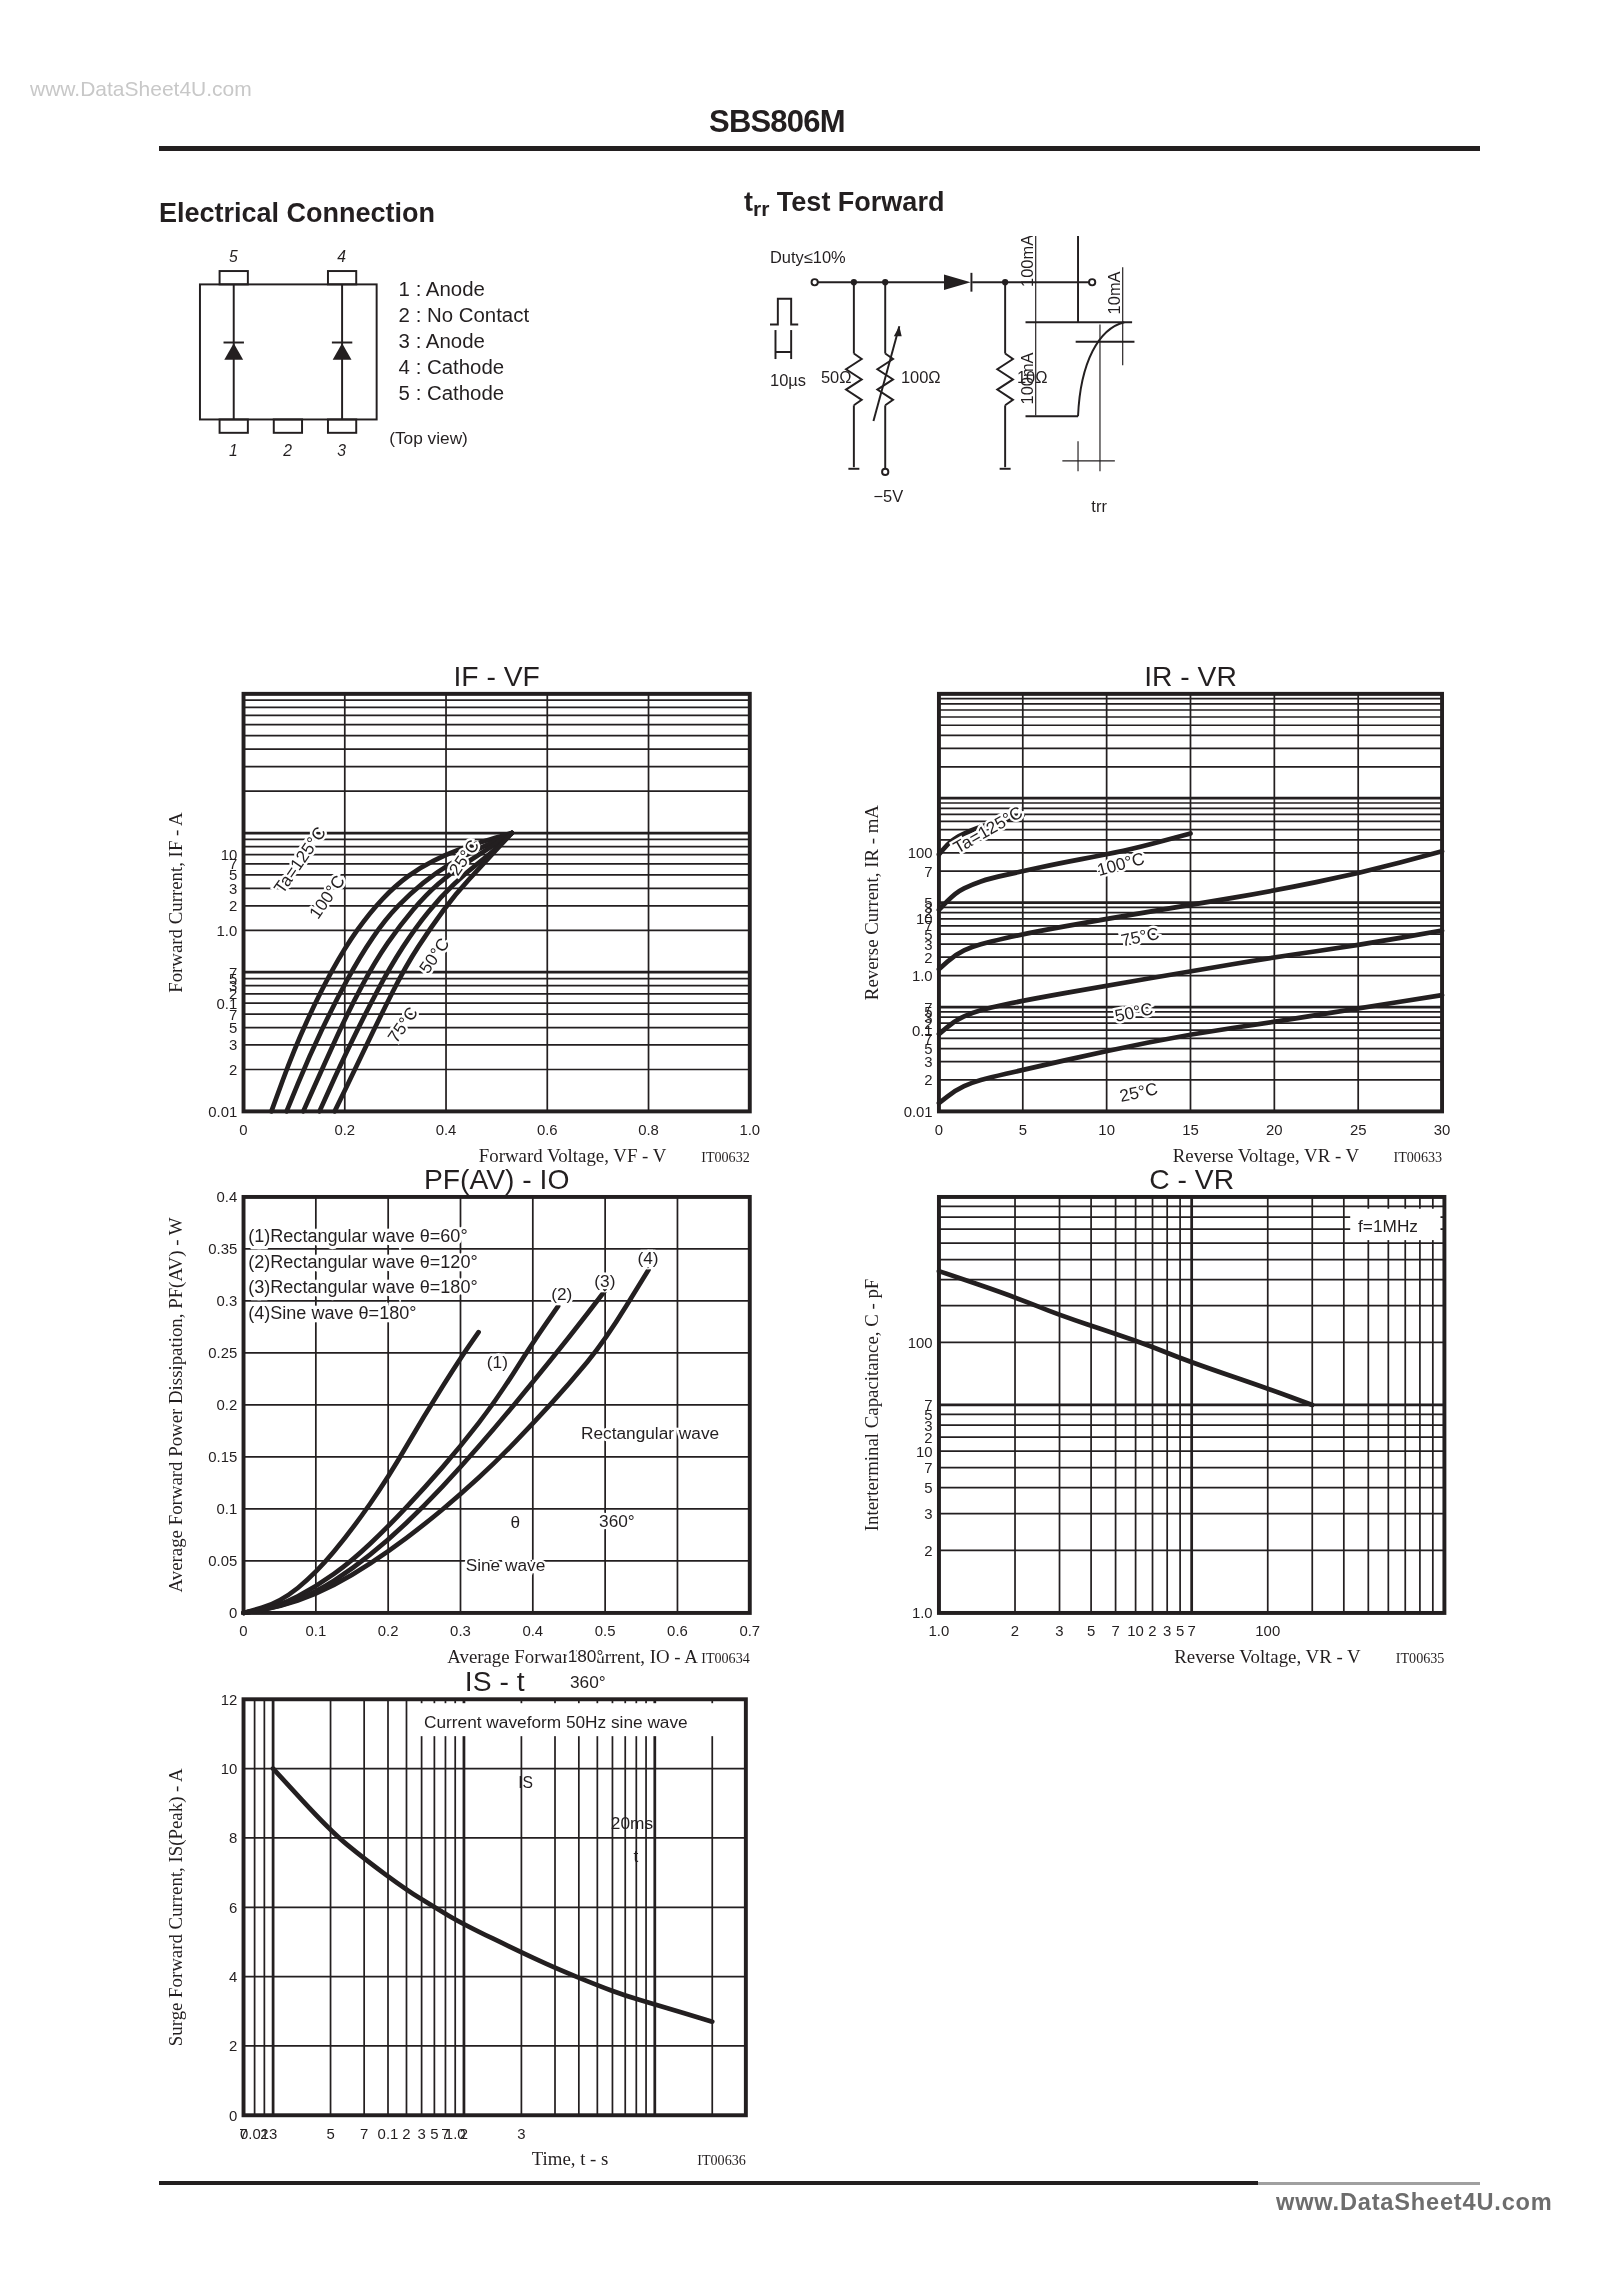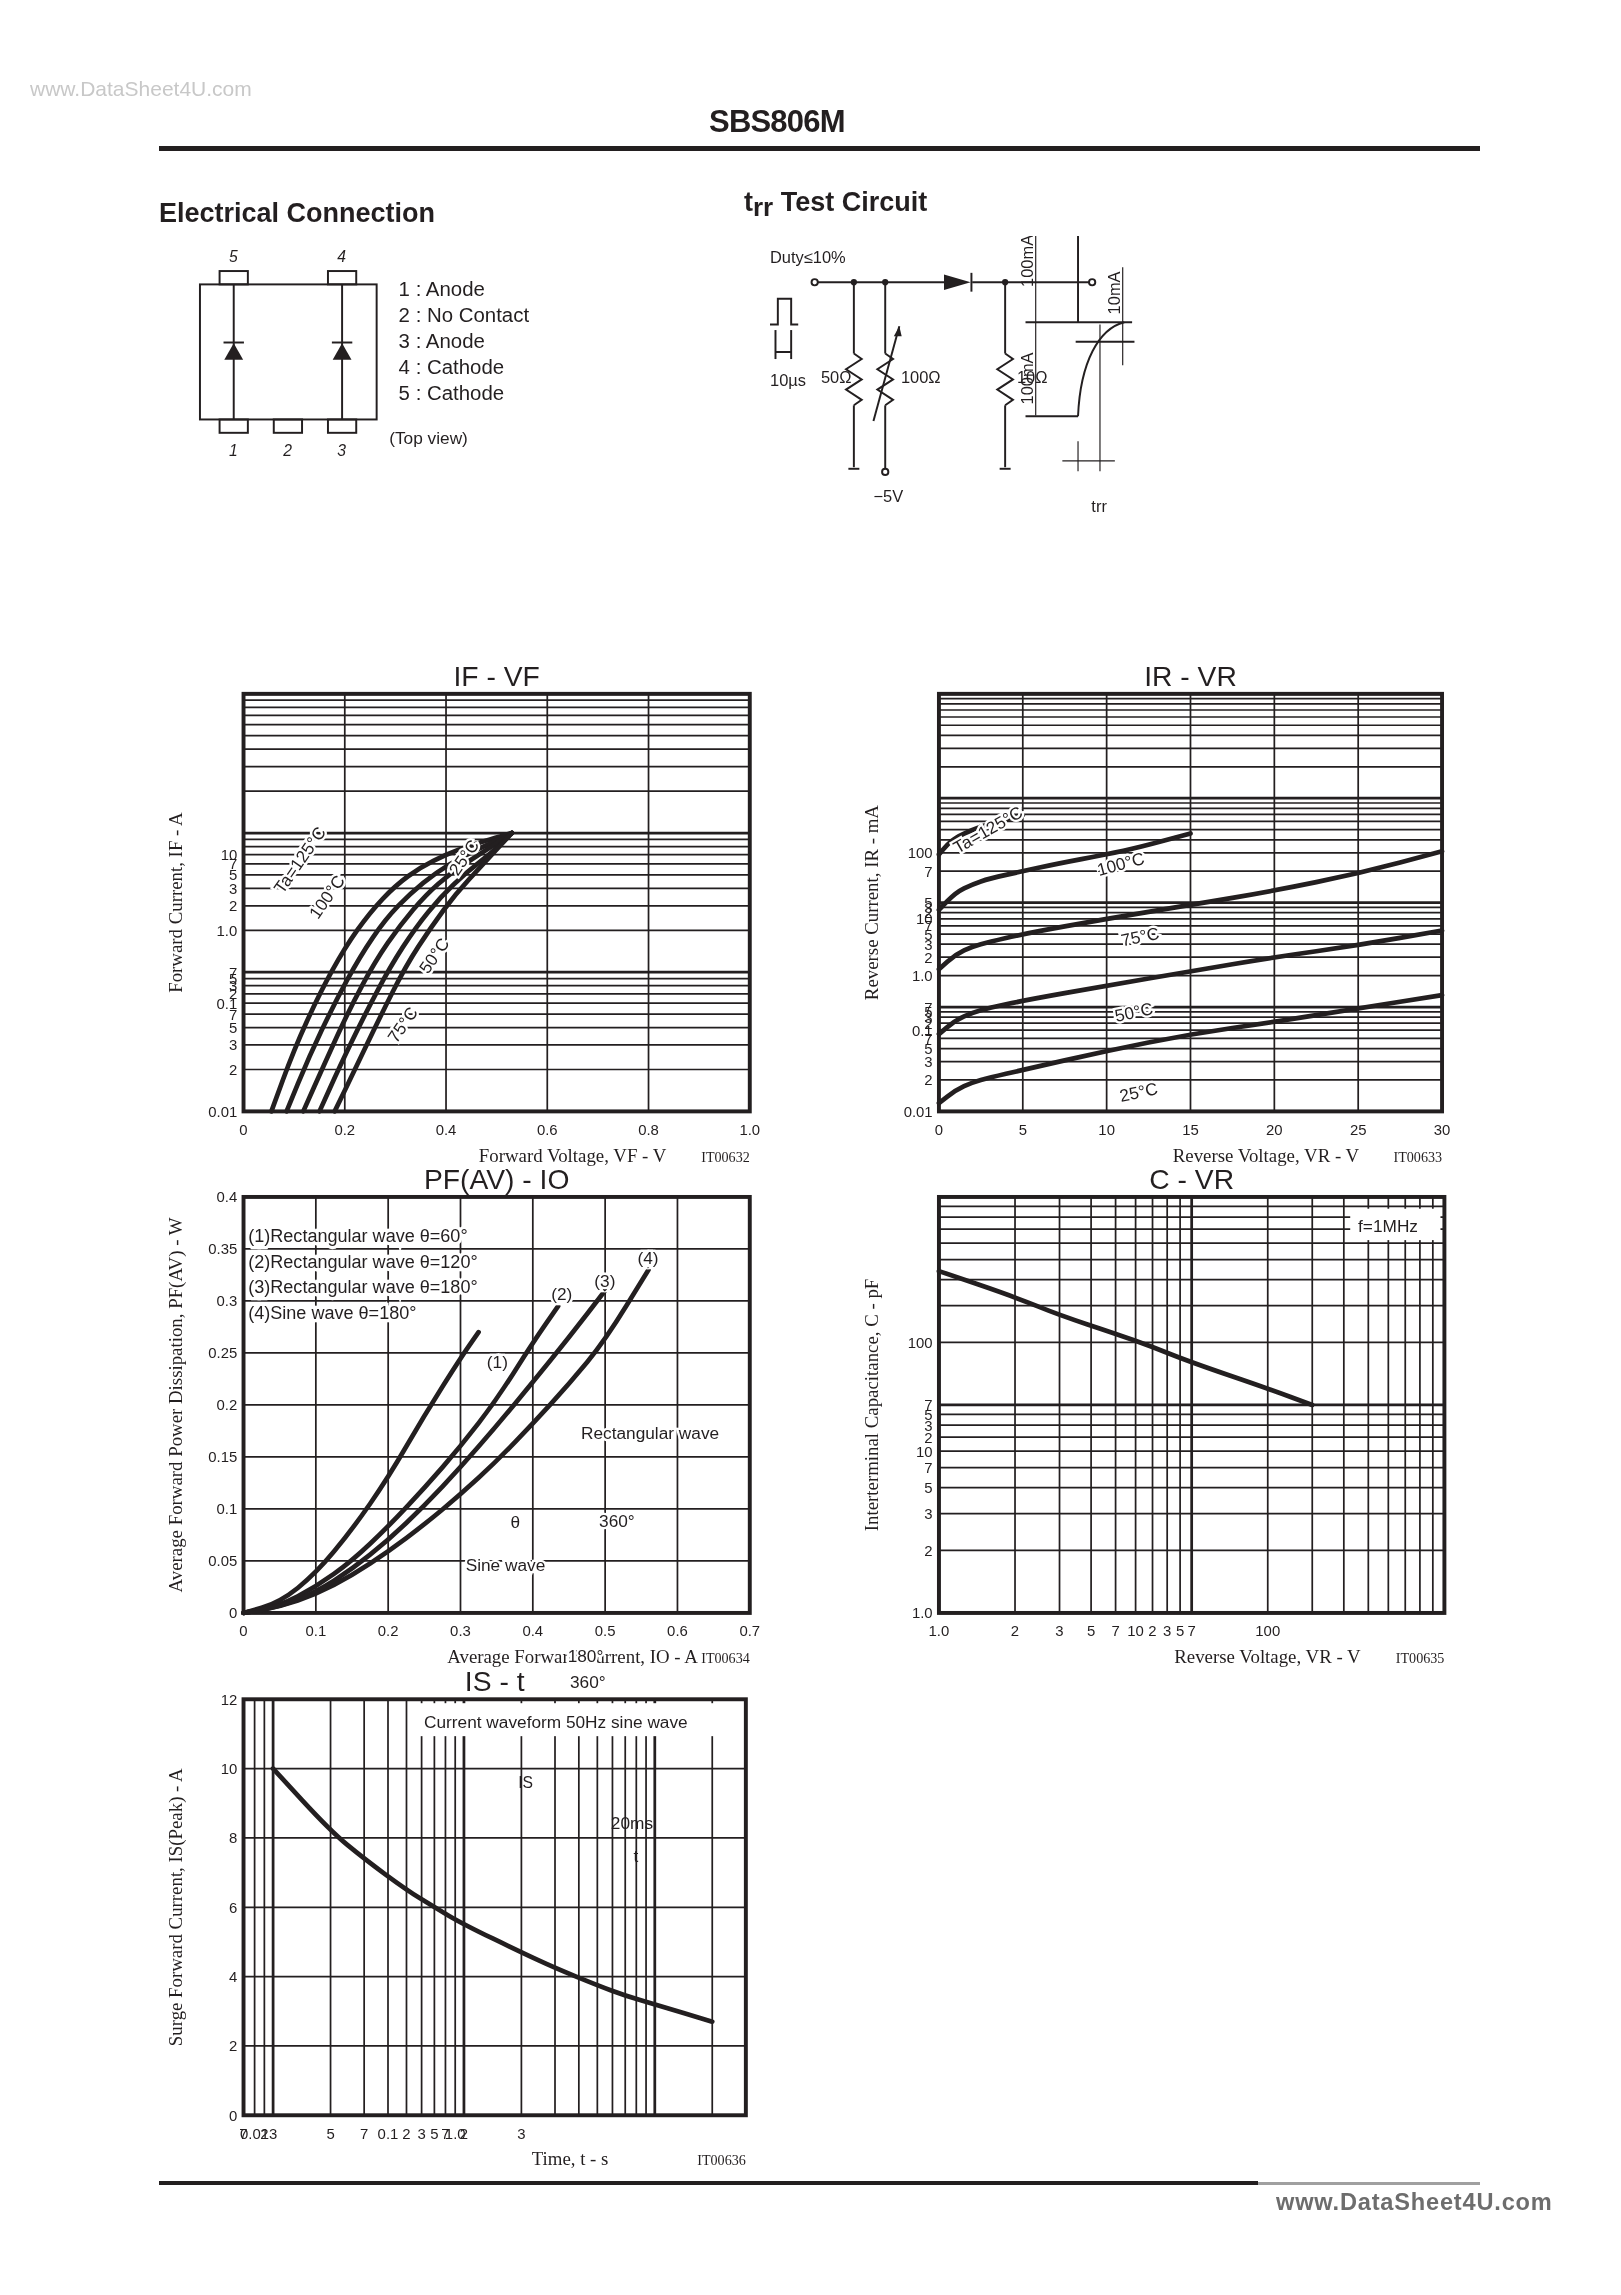--- a/index.html
+++ b/index.html
@@ -2,35 +2,35 @@
 <html style="font-size:12.6px"><head>
 <meta charset="utf-8">
 <style>
   html,body{margin:0;padding:0;background:#fff;}
   body{width:1622px;height:2295px;position:relative;overflow:hidden;font-family:"Liberation Sans",sans-serif;color:#231f20;}
   .abs{position:absolute;}
   .watermark-top{left:30px;top:77px;font-size:21px;color:#c8c8c8;font-family:"Liberation Sans",sans-serif;}
   .part-title{left:709px;top:104px;width:204px;font-size:31px;font-weight:bold;letter-spacing:-0.8px;}
   .rule{background:#231f20;}
   .sec-title{font-size:27px;font-weight:bold;}
-  .sec-title .sub{font-size:26px;position:relative;top:4.7px;}
+  .sec-title .sub{font-size:21px;position:relative;top:4.7px;}
   svg text{font-family:"Liberation Sans",sans-serif;fill:#231f20;}
   svg .serif{font-family:"Liberation Serif",serif;}
   .footer-wm{left:1276px;top:2189px;font-size:23.6px;font-weight:bold;color:#6d6d6d;letter-spacing:0.8px;}
 </style>
 </head>
 <body>
 
 <div class="abs watermark-top">www.DataSheet4U.com</div>
 <div class="abs part-title">SBS806M</div>
 <div class="abs rule" style="left:159px;top:146px;width:1321px;height:4.7px;"></div>
 
 <div class="abs sec-title" style="left:159px;top:198px;">Electrical Connection</div>
 <div class="abs sec-title" style="left:744px;top:187px;">
-  <span>t</span><span class="sub">rr</span><span> Test Circuit</span>
+  <span>t</span><span class="sub">rr</span><span> Test Forward</span>
 </div>
 
 <svg class="abs" style="left:141px;top:220px;" width="487" height="267" viewBox="0 0 620 340">
   <g stroke="#231f20" stroke-width="2.5" fill="none">
     <rect x="75" y="82" width="225" height="172"></rect>
     <rect x="100" y="65" width="36" height="17"></rect>
     <rect x="238" y="65" width="36" height="17"></rect>
     <rect x="100" y="254" width="36" height="17"></rect>
     <rect x="169" y="254" width="36" height="17"></rect>
     <rect x="238" y="254" width="36" height="17"></rect>

